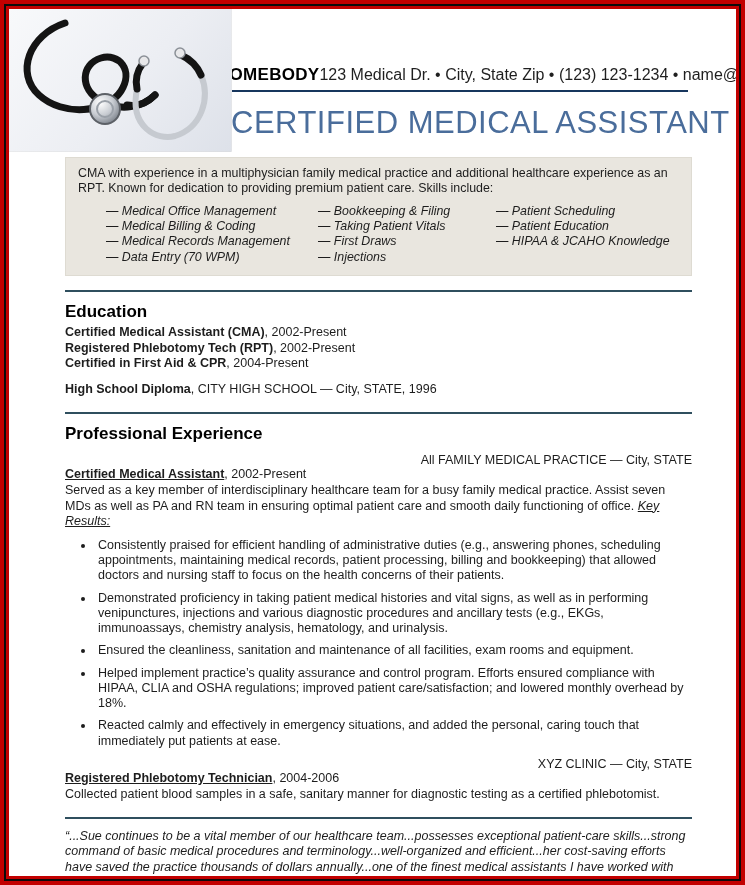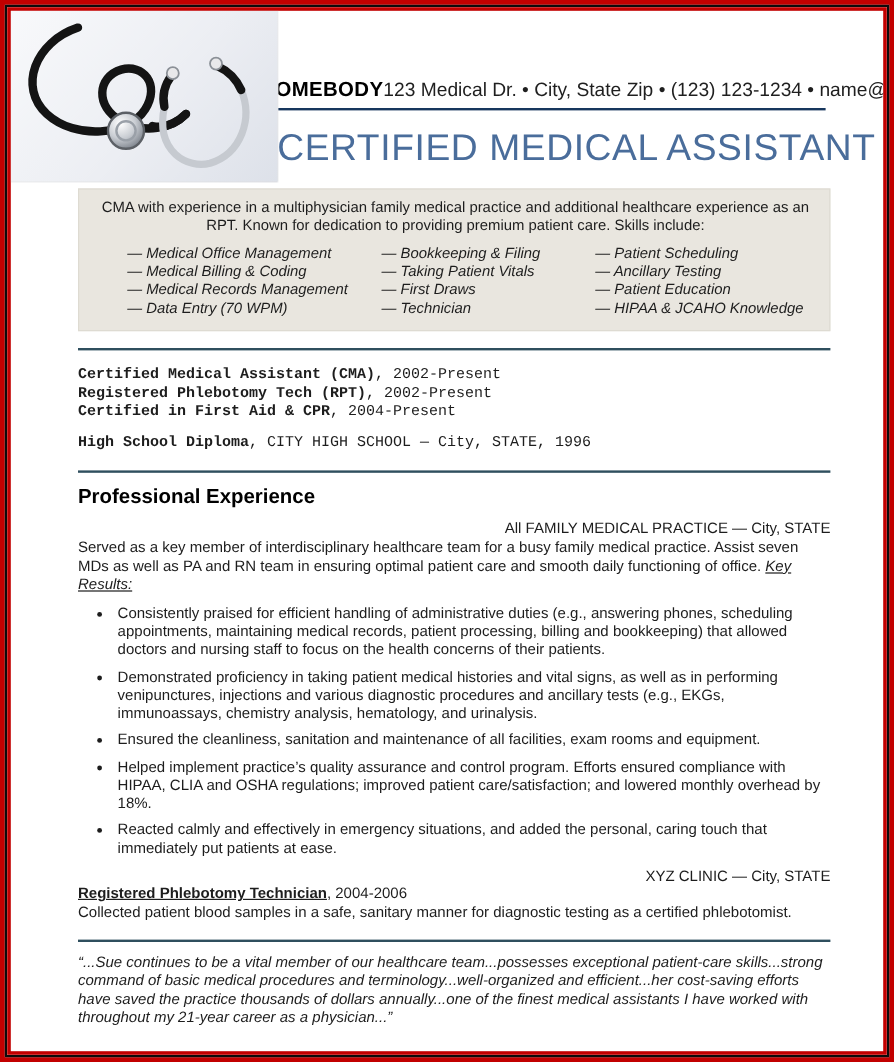--- a/index.html
+++ b/index.html
@@ -22,34 +22,34 @@
 
   .header{margin:0 48px 0 168px;padding-top:56px;}
   .name-row{display:flex;justify-content:space-between;align-items:baseline;}
   .name{font-size:17px;font-weight:bold;color:#000;letter-spacing:0.3px;white-space:nowrap;}
   .contact{font-size:16px;color:#1f1f1f;white-space:nowrap;}
   .name-rule{height:2px;background:var(--navy);margin-top:5px;}
   .page-title{margin-top:12px;margin-left:54px;font-size:31px;line-height:38px;color:var(--title-blue);letter-spacing:0.5px;white-space:nowrap;}
 
   .summary-box{margin:15px 44px 0 56px;background:var(--summary-bg);border:1px solid #dedbd2;
     padding:8px 10px 10px 12px;font-size:12.4px;}
-  .summary-intro{line-height:1.23;text-align:center;}
+  .summary-intro{line-height:1.23;}
   .skills{display:flex;margin-top:7px;font-style:italic;}
   .skills ul{list-style:none;margin:0;padding:0;line-height:1.24;}
   .skills ul:nth-child(1){margin-left:28px;width:212px;}
   .skills ul:nth-child(2){width:178px;}
   .skills ul:nth-child(3){flex:1;}
 
   .main{margin:0 44px 0 56px;font-size:12.5px;}
   .rule{height:2px;background:var(--rule);}
   .rule-1{margin-top:14px;}
   .rule-2{margin-top:15px;}
   .rule-3{margin-top:14px;}
   h2{font-size:17px;color:#000;margin:10px 0 0 0;font-weight:bold;}
-  .edu-lines{margin-top:13px;line-height:1.24;font-family:Liberation Mono, monospace;}
+  .edu-lines{margin-top:3px;line-height:1.24;}
   .diploma{margin-top:10px;}
   .emp{margin-top:9px;text-align:right;}
   .emp-2{margin-top:8px;}
   .jt{font-weight:bold;text-decoration:underline;}
   .job-desc{margin:2px 0 0 0;line-height:1.25;}
   .key-results{font-style:italic;text-decoration:underline;}
   ul.bullets{margin:8px 0 0 0;padding-left:30px;line-height:1.22;}
   ul.bullets li{margin-bottom:7px;padding-left:3px;}
   .quote{margin:10px 0 0 0;line-height:1.25;font-style:italic;}
 </style>
@@ -96,45 +96,46 @@
         <ul>
           <li>— Medical Office Management</li>
           <li>— Medical Billing &amp; Coding</li>
           <li>— Medical Records Management</li>
           <li>— Data Entry (70 WPM)</li>
         </ul>
         <ul>
           <li>— Bookkeeping &amp; Filing</li>
           <li>— Taking Patient Vitals</li>
           <li>— First Draws</li>
-          <li>— Technician</li>
+          <li>— Injections</li>
         </ul>
         <ul>
           <li>— Patient Scheduling</li>
-          <li>— Ancillary Testing</li>
           <li>— Patient Education</li>
           <li>— HIPAA &amp; JCAHO Knowledge</li>
         </ul>
       </div>
     </div>
 
     <div class="main">
 
       <div class="rule rule-1"></div>
+      <h2>Education</h2>
       <div class="edu-lines">
         <div><b>Certified Medical Assistant (CMA)</b><span>, 2002-Present</span></div>
         <div><b>Registered Phlebotomy Tech (RPT)</b><span>, 2002-Present</span></div>
         <div><b>Certified in First Aid &amp; CPR</b><span>, 2004-Present</span></div>
         <div class="diploma"><b>High School Diploma</b><span>, CITY HIGH SCHOOL — City, STATE, 1996</span></div>
       </div>
 
       <div class="rule rule-2"></div>
       <h2>Professional Experience</h2>
 
       <div class="emp">All FAMILY MEDICAL PRACTICE — City, STATE</div>
+      <div><span class="jt">Certified Medical Assistant</span><span>, 2002-Present</span></div>
       <p class="job-desc"><span>Served as a key member of interdisciplinary healthcare team for a busy family medical practice. Assist seven MDs as well as PA and RN team in ensuring optimal patient care and smooth daily functioning of office.</span> <span class="key-results">Key Results:</span></p>
 
       <ul class="bullets">
         <li>Consistently praised for efficient handling of administrative duties (e.g., answering phones, scheduling appointments, maintaining medical records, patient processing, billing and bookkeeping) that allowed doctors and nursing staff to focus on the health concerns of their patients.</li>
         <li>Demonstrated proficiency in taking patient medical histories and vital signs, as well as in performing venipunctures, injections and various diagnostic procedures and ancillary tests (e.g., EKGs, immunoassays, chemistry analysis, hematology, and urinalysis.</li>
         <li>Ensured the cleanliness, sanitation and maintenance of all facilities, exam rooms and equipment.</li>
         <li>Helped implement practice’s quality assurance and control program. Efforts ensured compliance with HIPAA, CLIA and OSHA regulations; improved patient care/satisfaction; and lowered monthly overhead by 18%.</li>
         <li>Reacted calmly and effectively in emergency situations, and added the personal, caring touch that immediately put patients at ease.</li>
       </ul>
 

